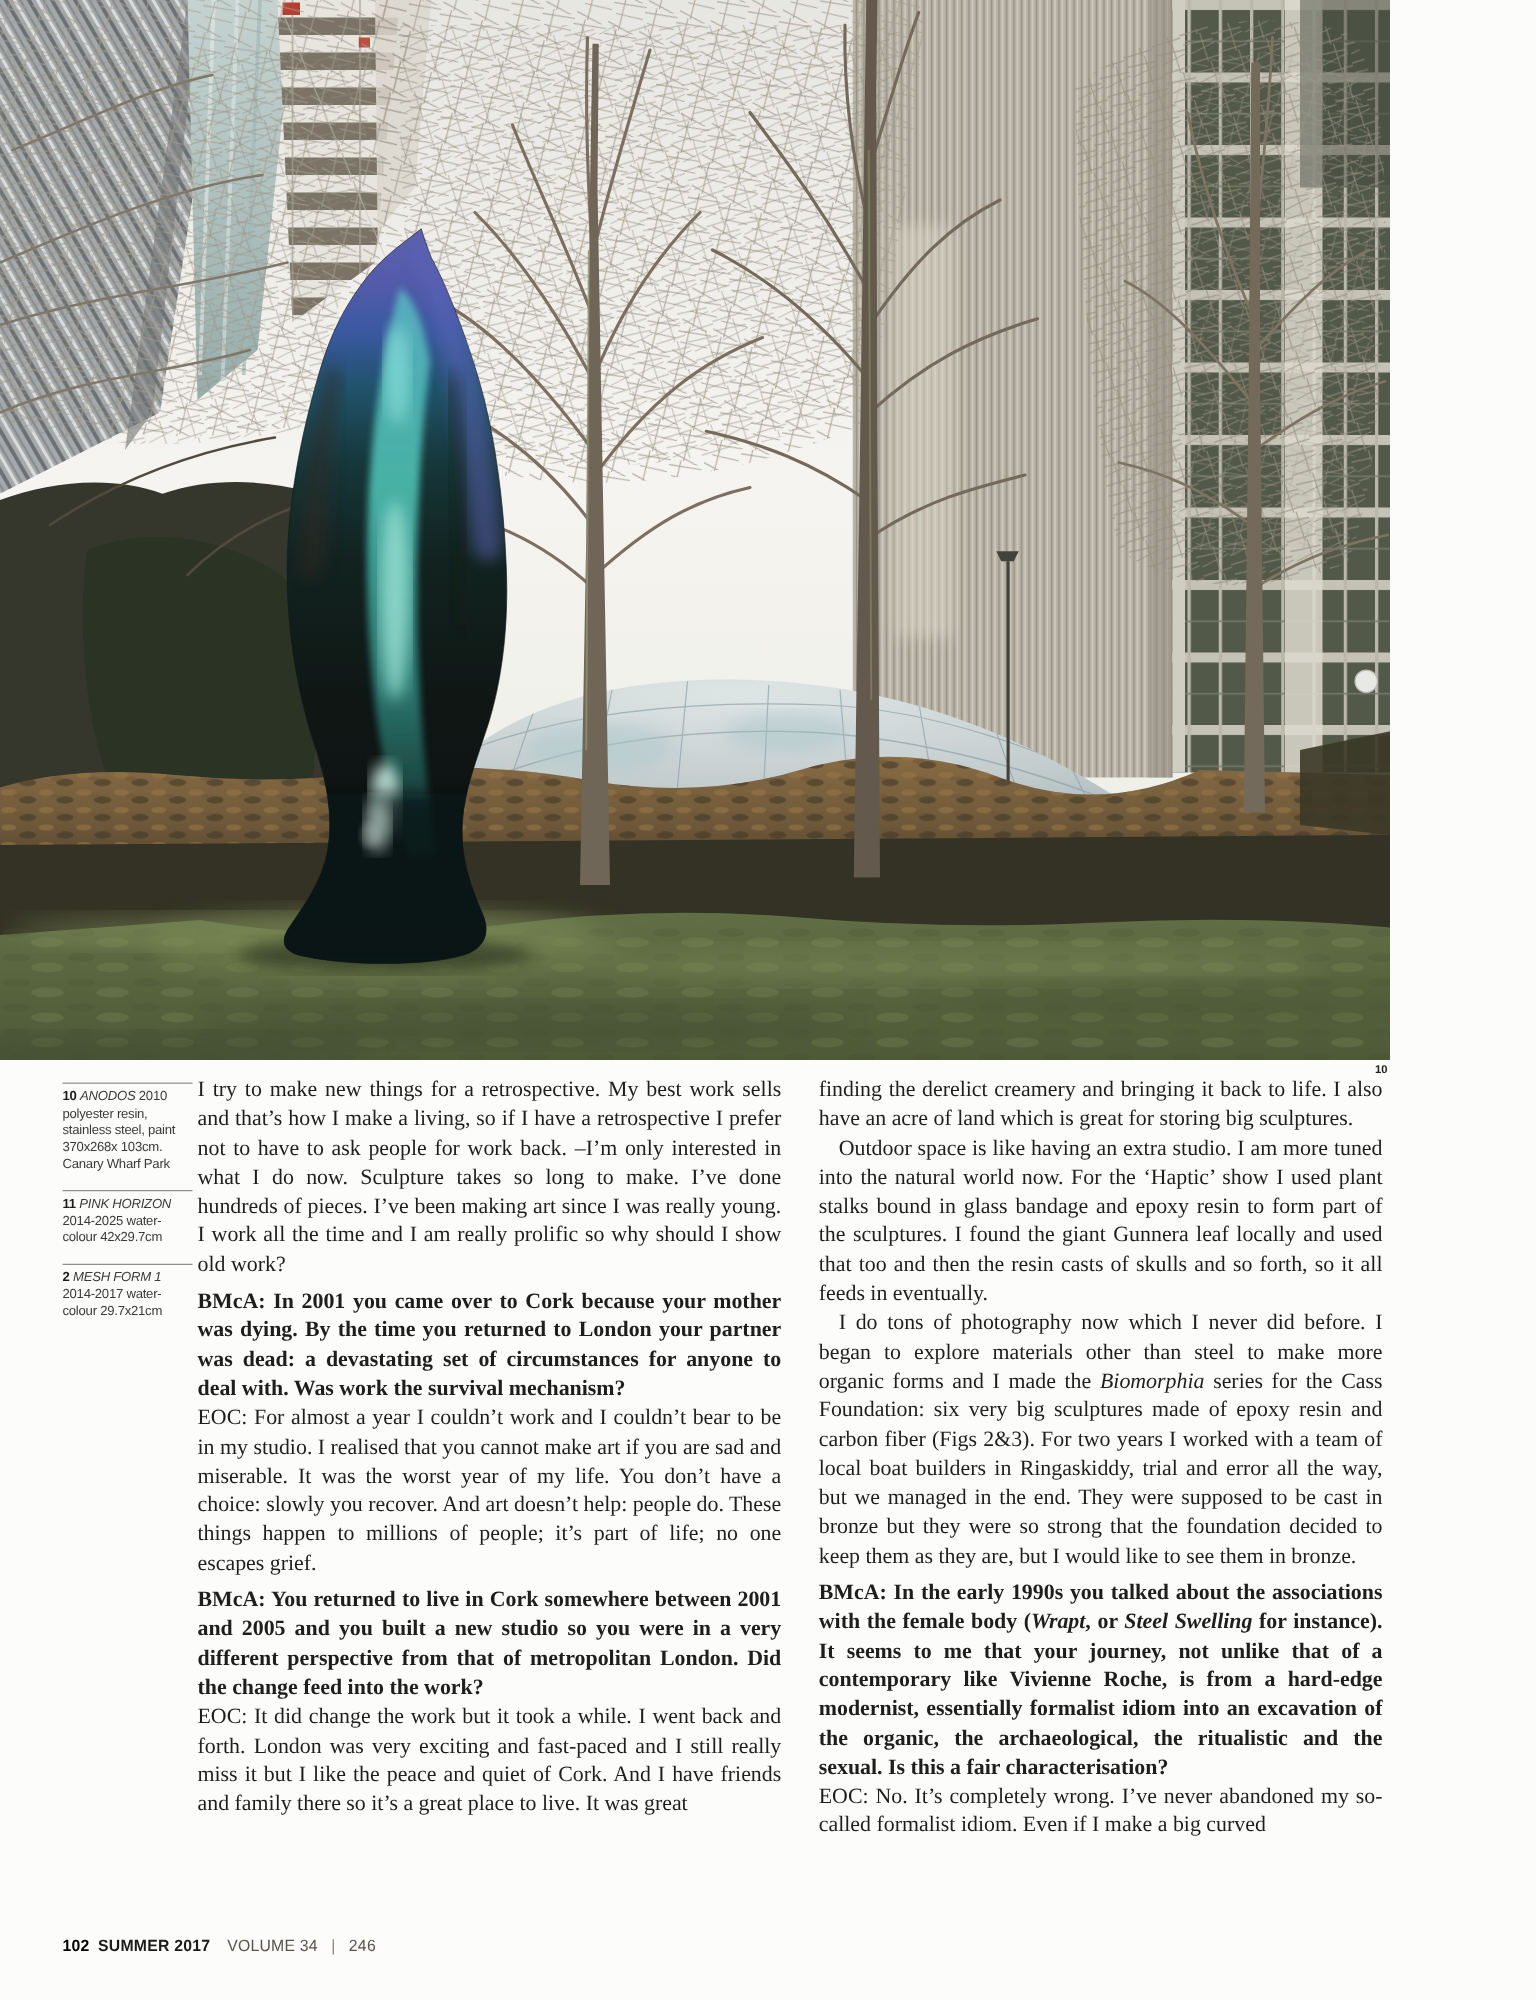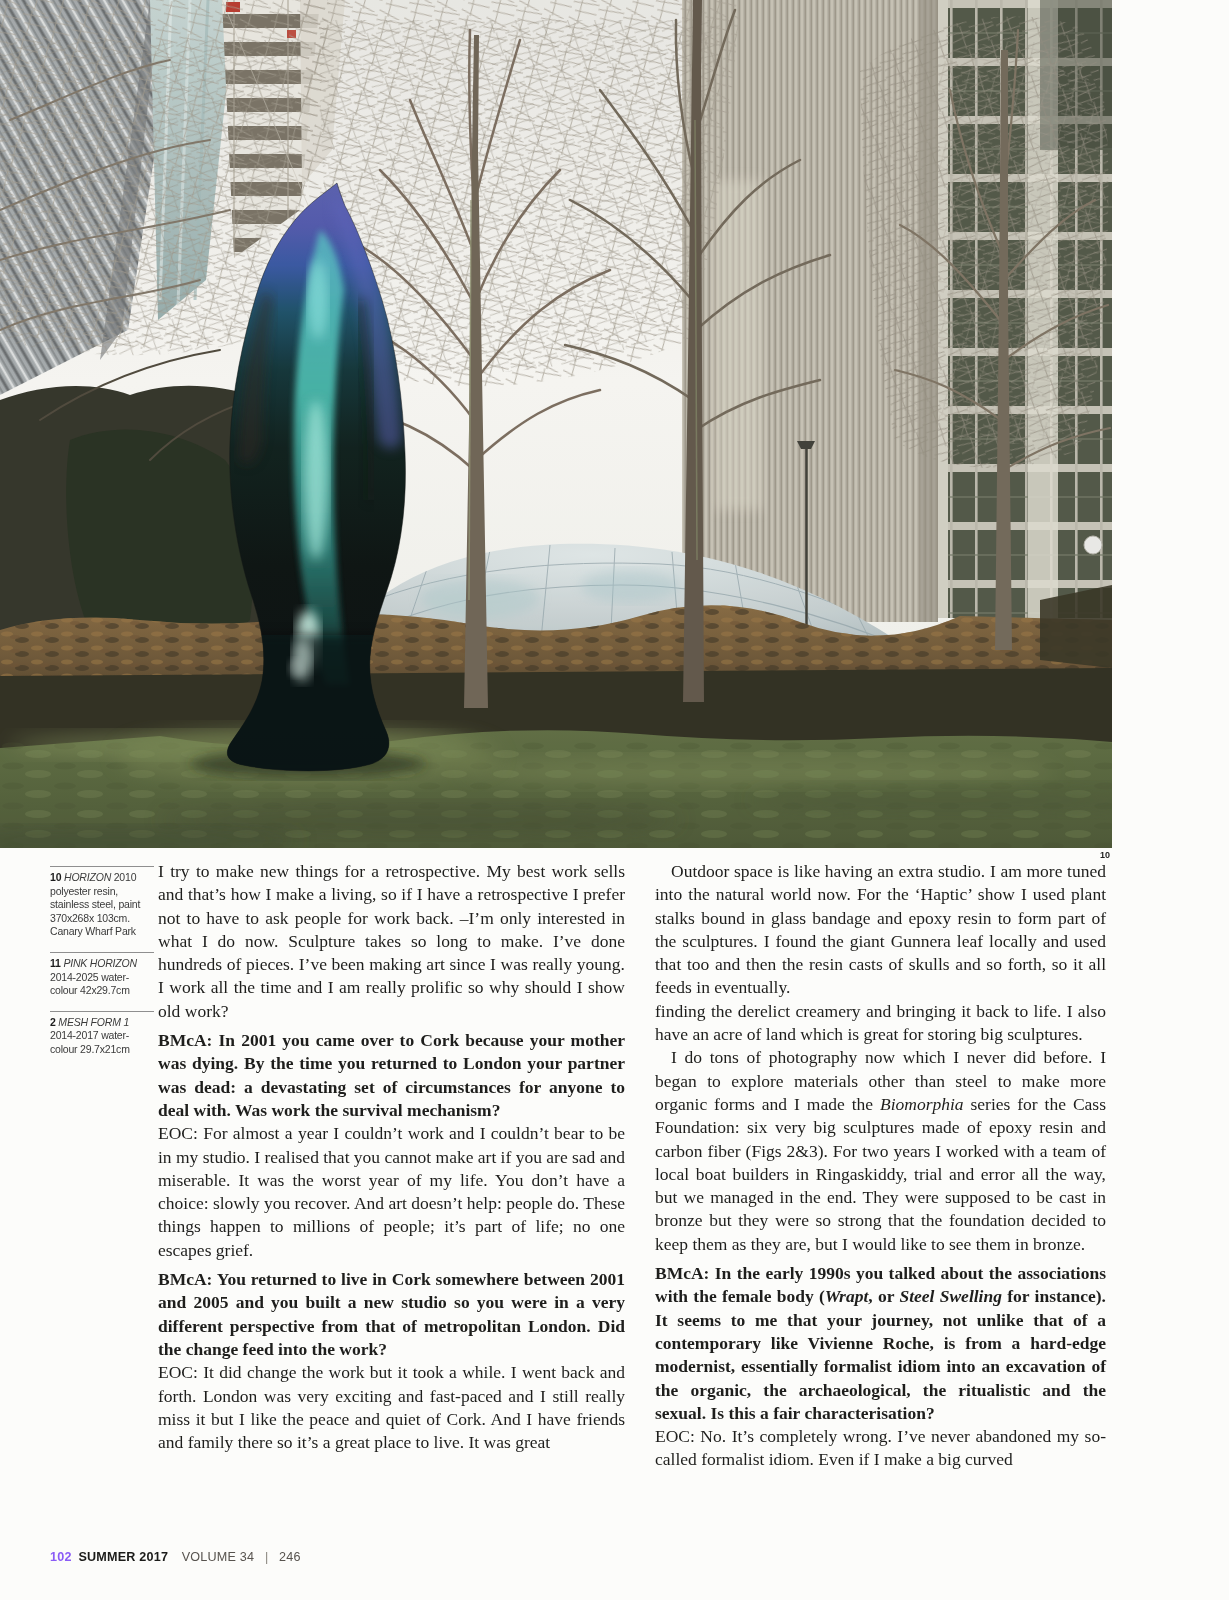--- a/index.html
+++ b/index.html
@@ -27,21 +27,21 @@
   .col p{margin:0;}
   .col p.question{font-weight:700;}
   .col p.gap{margin-top:6px;}
   .col p.indent{text-indent:16px;}
   .footer{
     position:absolute;left:50px;top:1549px;
     font-family:"Liberation Sans",sans-serif;font-size:13px;letter-spacing:0.2px;color:#57534e;
     transform:scaleX(.97);transform-origin:left;
   }
   .footer .strong{font-weight:700;color:#1b1b19;margin-right:14px;}
-  .footer .pg{font-weight:700;color:#8b5cf6;margin-right:7px;}
+  .footer .pg{font-weight:700;color:#000000;margin-right:7px;}
   .footer .vol{margin-right:11px;}
   .footer .div{color:#8a867e;margin-right:11px;}
 </style>
 </head>
 <body>
 
 <div class="photo-wrap">
 <svg width="1112" height="848" viewBox="0 0 1112 848" xmlns="http://www.w3.org/2000/svg">
   <defs>
     <linearGradient id="skyg" x1="0" y1="0" x2="0" y2="1">
@@ -291,35 +291,35 @@
     </g>
   </g>
 
   <rect x="0" y="0" width="1112" height="848" fill="#ffffff" opacity="0.04"></rect>
 </svg>
 </div>
 
 <div class="fig-num">10</div>
 
 <div class="captions-col">
-    <div class="caption"><b>10 </b><i>HORIZON </i><span>2010 polyester resin, stainless steel, paint 370x268x 103cm. Canary Wharf Park</span></div>
+    <div class="caption"><b>10 </b><i>ANODOS </i><span>2010 polyester resin, stainless steel, paint 370x268x 103cm. Canary Wharf Park</span></div>
     <div class="caption"><b>11 </b><i>PINK HORIZON </i><span>2014-2025 water-colour 42x29.7cm</span></div>
     <div class="caption"><b>2 </b><i>MESH FORM 1 </i><span>2014-2017 water-colour 29.7x21cm</span></div>
   </div>
 
 <div class="col col1">
     <p class="answer"><span>I try to make new things for a retrospective. My best work sells and that’s how I make a living, so if I have a retrospective I prefer not to have to ask people for work back. –I’m only interested in what I do now. Sculpture takes so long to make. I’ve done hundreds of pieces. I’ve been making art since I was really young. I work all the time and I am really prolific so why should I show old work?</span></p>
     <p class="question gap"><span>BMcA: In 2001 you came over to Cork because your mother was dying. By the time you returned to London your partner was dead: a devastating set of circumstances for anyone to deal with. Was work the survival mechanism?</span></p>
     <p class="answer"><span>EOC: For almost a year I couldn’t work and I couldn’t bear to be in my studio. I realised that you cannot make art if you are sad and miserable. It was the worst year of my life. You don’t have a choice: slowly you recover. And art doesn’t help: people do. These things happen to millions of people; it’s part of life; no one escapes grief.</span></p>
     <p class="question gap"><span>BMcA: You returned to live in Cork somewhere between 2001 and 2005 and you built a new studio so you were in a very different perspective from that of metropolitan London. Did the change feed into the work?</span></p>
     <p class="answer"><span>EOC: It did change the work but it took a while. I went back and forth. London was very exciting and fast-paced and I still really miss it but I like the peace and quiet of Cork. And I have friends and family there so it’s a great place to live. It was great</span></p>
   </div>
 <div class="col col2">
+    <p class="answer"><span>finding the derelict creamery and bringing it back to life. I also have an acre of land which is great for storing big sculptures.</span></p>
     <p class="answer indent"><span>Outdoor space is like having an extra studio. I am more tuned into the natural world now. For the ‘Haptic’ show I used plant stalks bound in glass bandage and epoxy resin to form part of the sculptures. I found the giant Gunnera leaf locally and used that too and then the resin casts of skulls and so forth, so it all feeds in eventually.</span></p>
-    <p class="answer"><span>finding the derelict creamery and bringing it back to life. I also have an acre of land which is great for storing big sculptures.</span></p>
     <p class="answer indent"><span>I do tons of photography now which I never did before. I began to explore materials other than steel to make more organic forms and I made the </span><i>Biomorphia</i><span> series for the Cass Foundation: six very big sculptures made of epoxy resin and carbon fiber (Figs 2&amp;3). For two years I worked with a team of local boat builders in Ringaskiddy, trial and error all the way, but we managed in the end. They were supposed to be cast in bronze but they were so strong that the foundation decided to keep them as they are, but I would like to see them in bronze.</span></p>
     <p class="question gap"><span>BMcA: In the early 1990s you talked about the associations with the female body (</span><i>Wrapt</i><span>, or </span><i>Steel Swelling</i><span> for instance). It seems to me that your journey, not unlike that of a contemporary like Vivienne Roche, is from a hard-edge modernist, essentially formalist idiom into an excavation of the organic, the archaeological, the ritualistic and the sexual. Is this a fair characterisation?</span></p>
     <p class="answer"><span>EOC: No. It’s completely wrong. I’ve never abandoned my so-called formalist idiom. Even if I make a big curved</span></p>
   </div>
 
 <div class="footer">
   <span class="pg">102</span><span class="strong">SUMMER 2017</span><span class="vol">VOLUME 34</span><span class="div">|</span><span>246</span>
 </div>
 
 </body></html>

